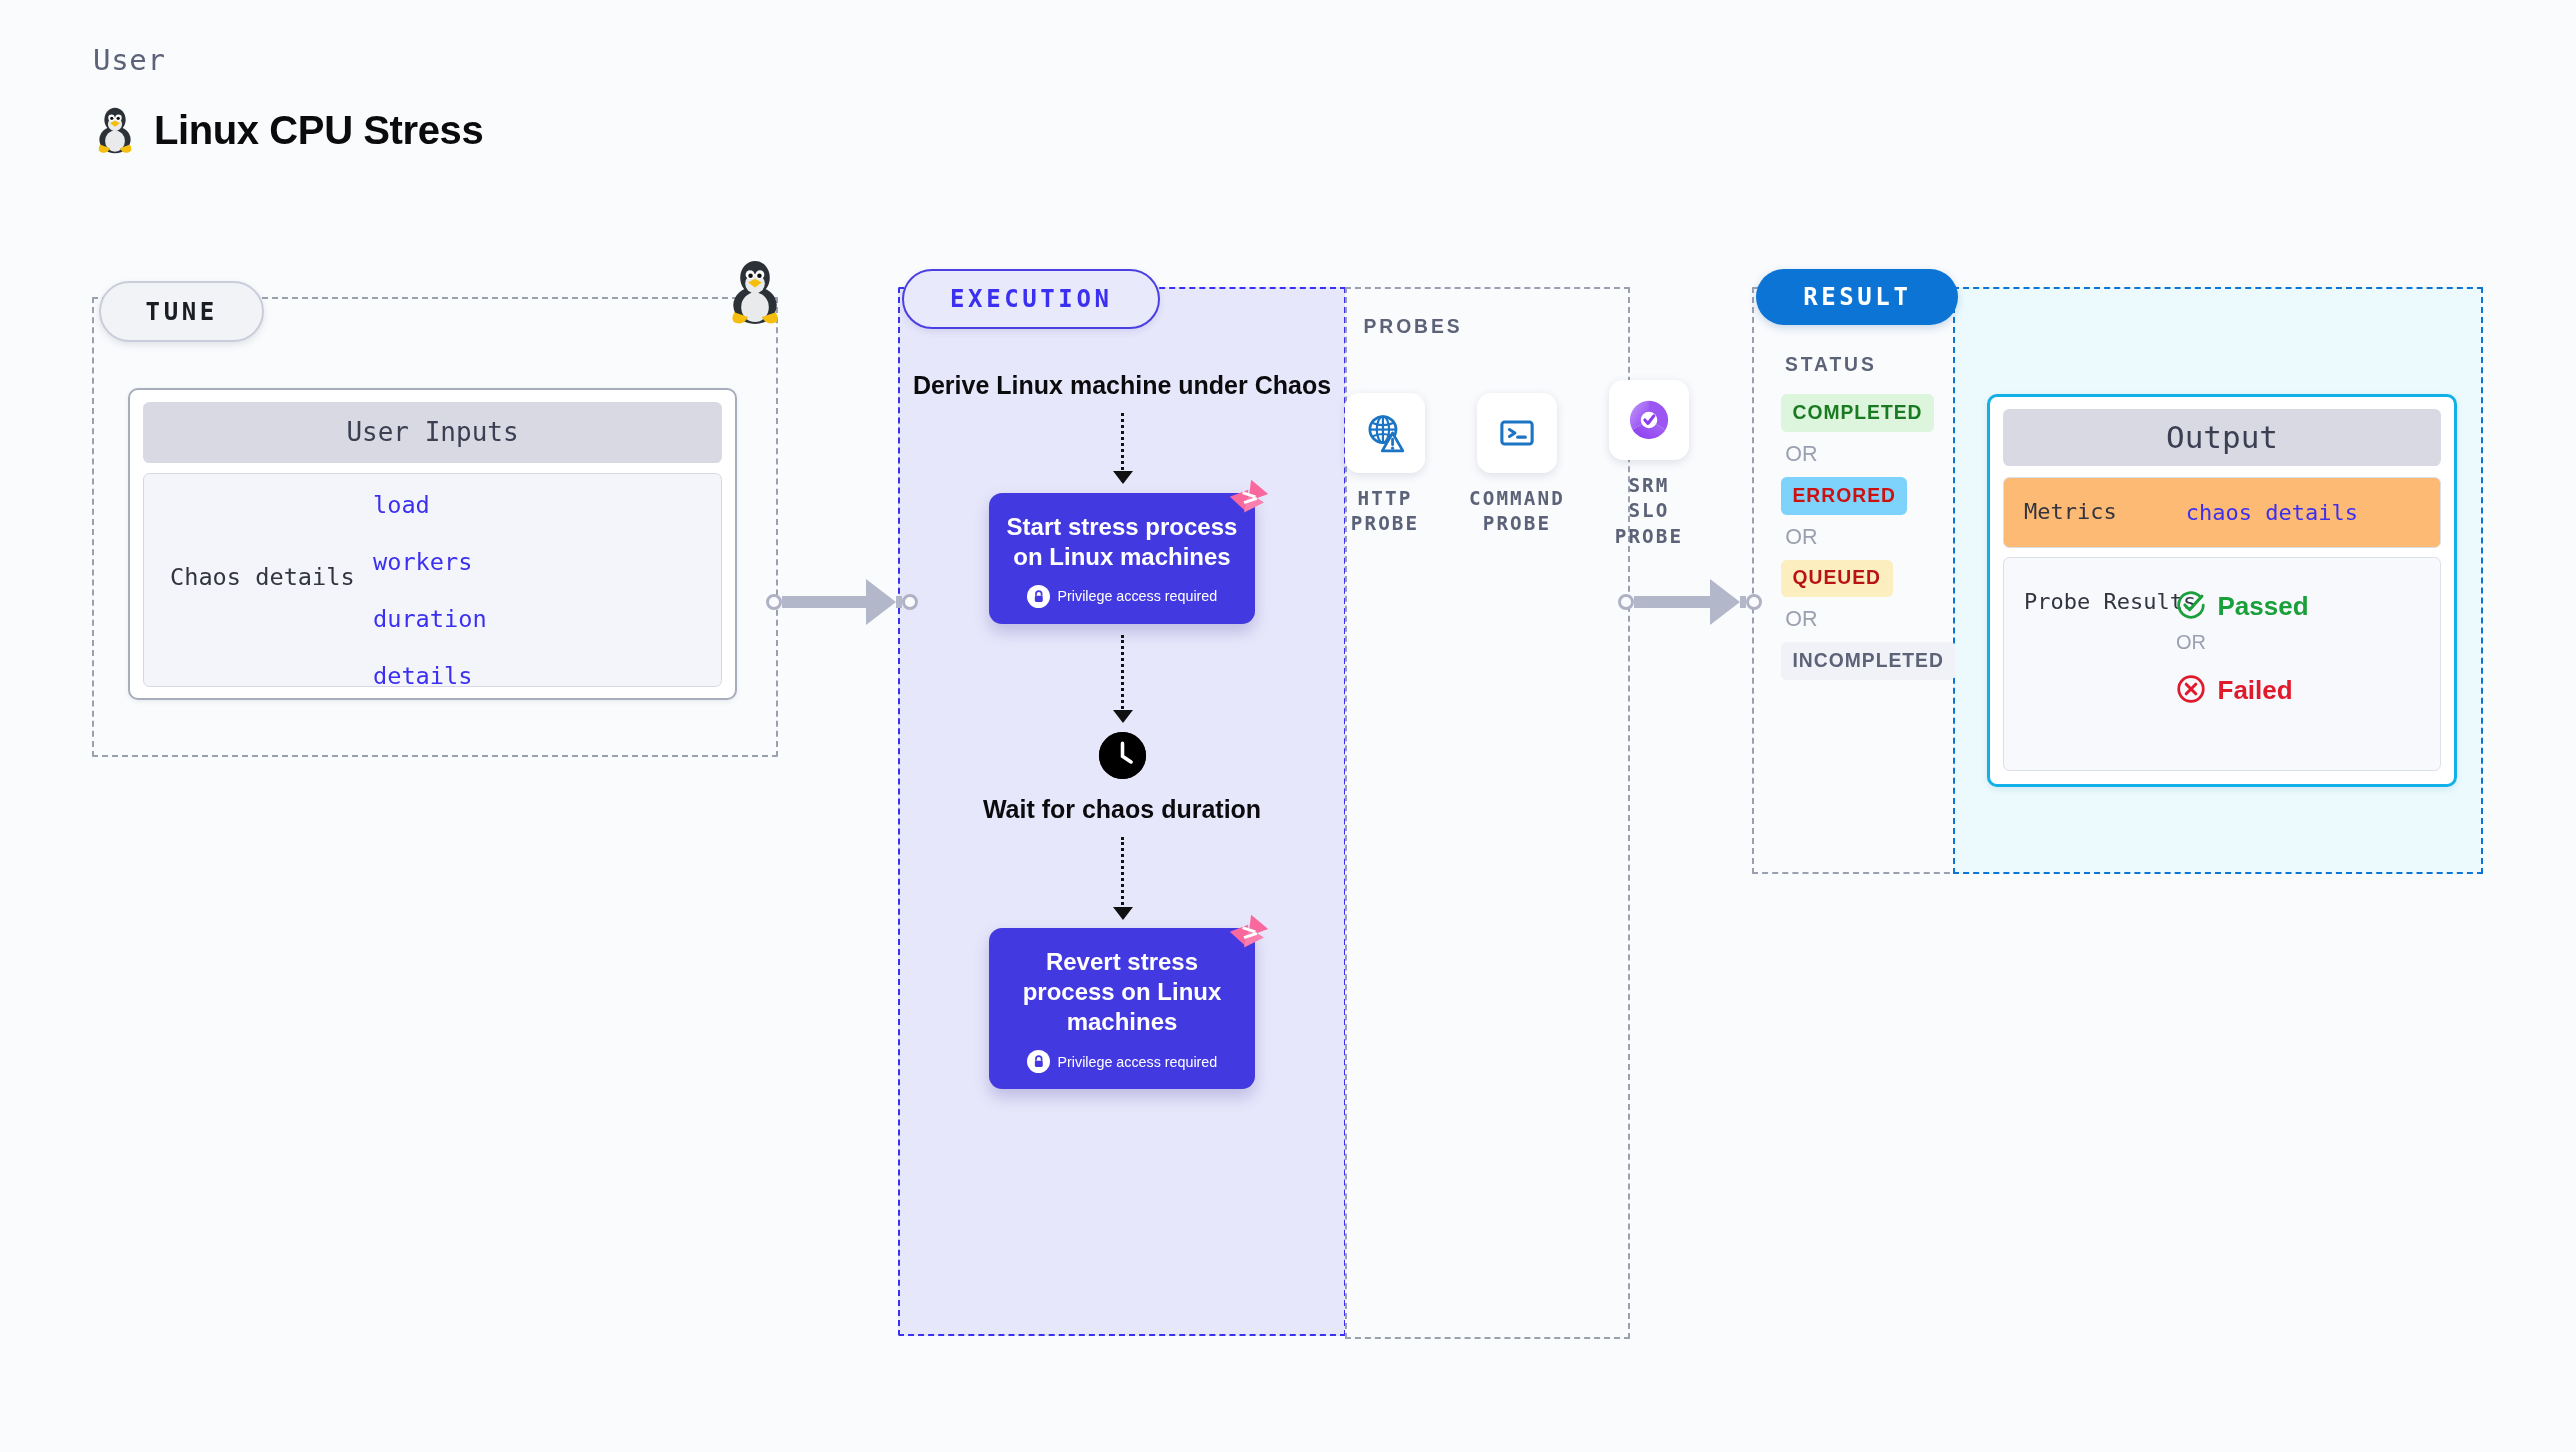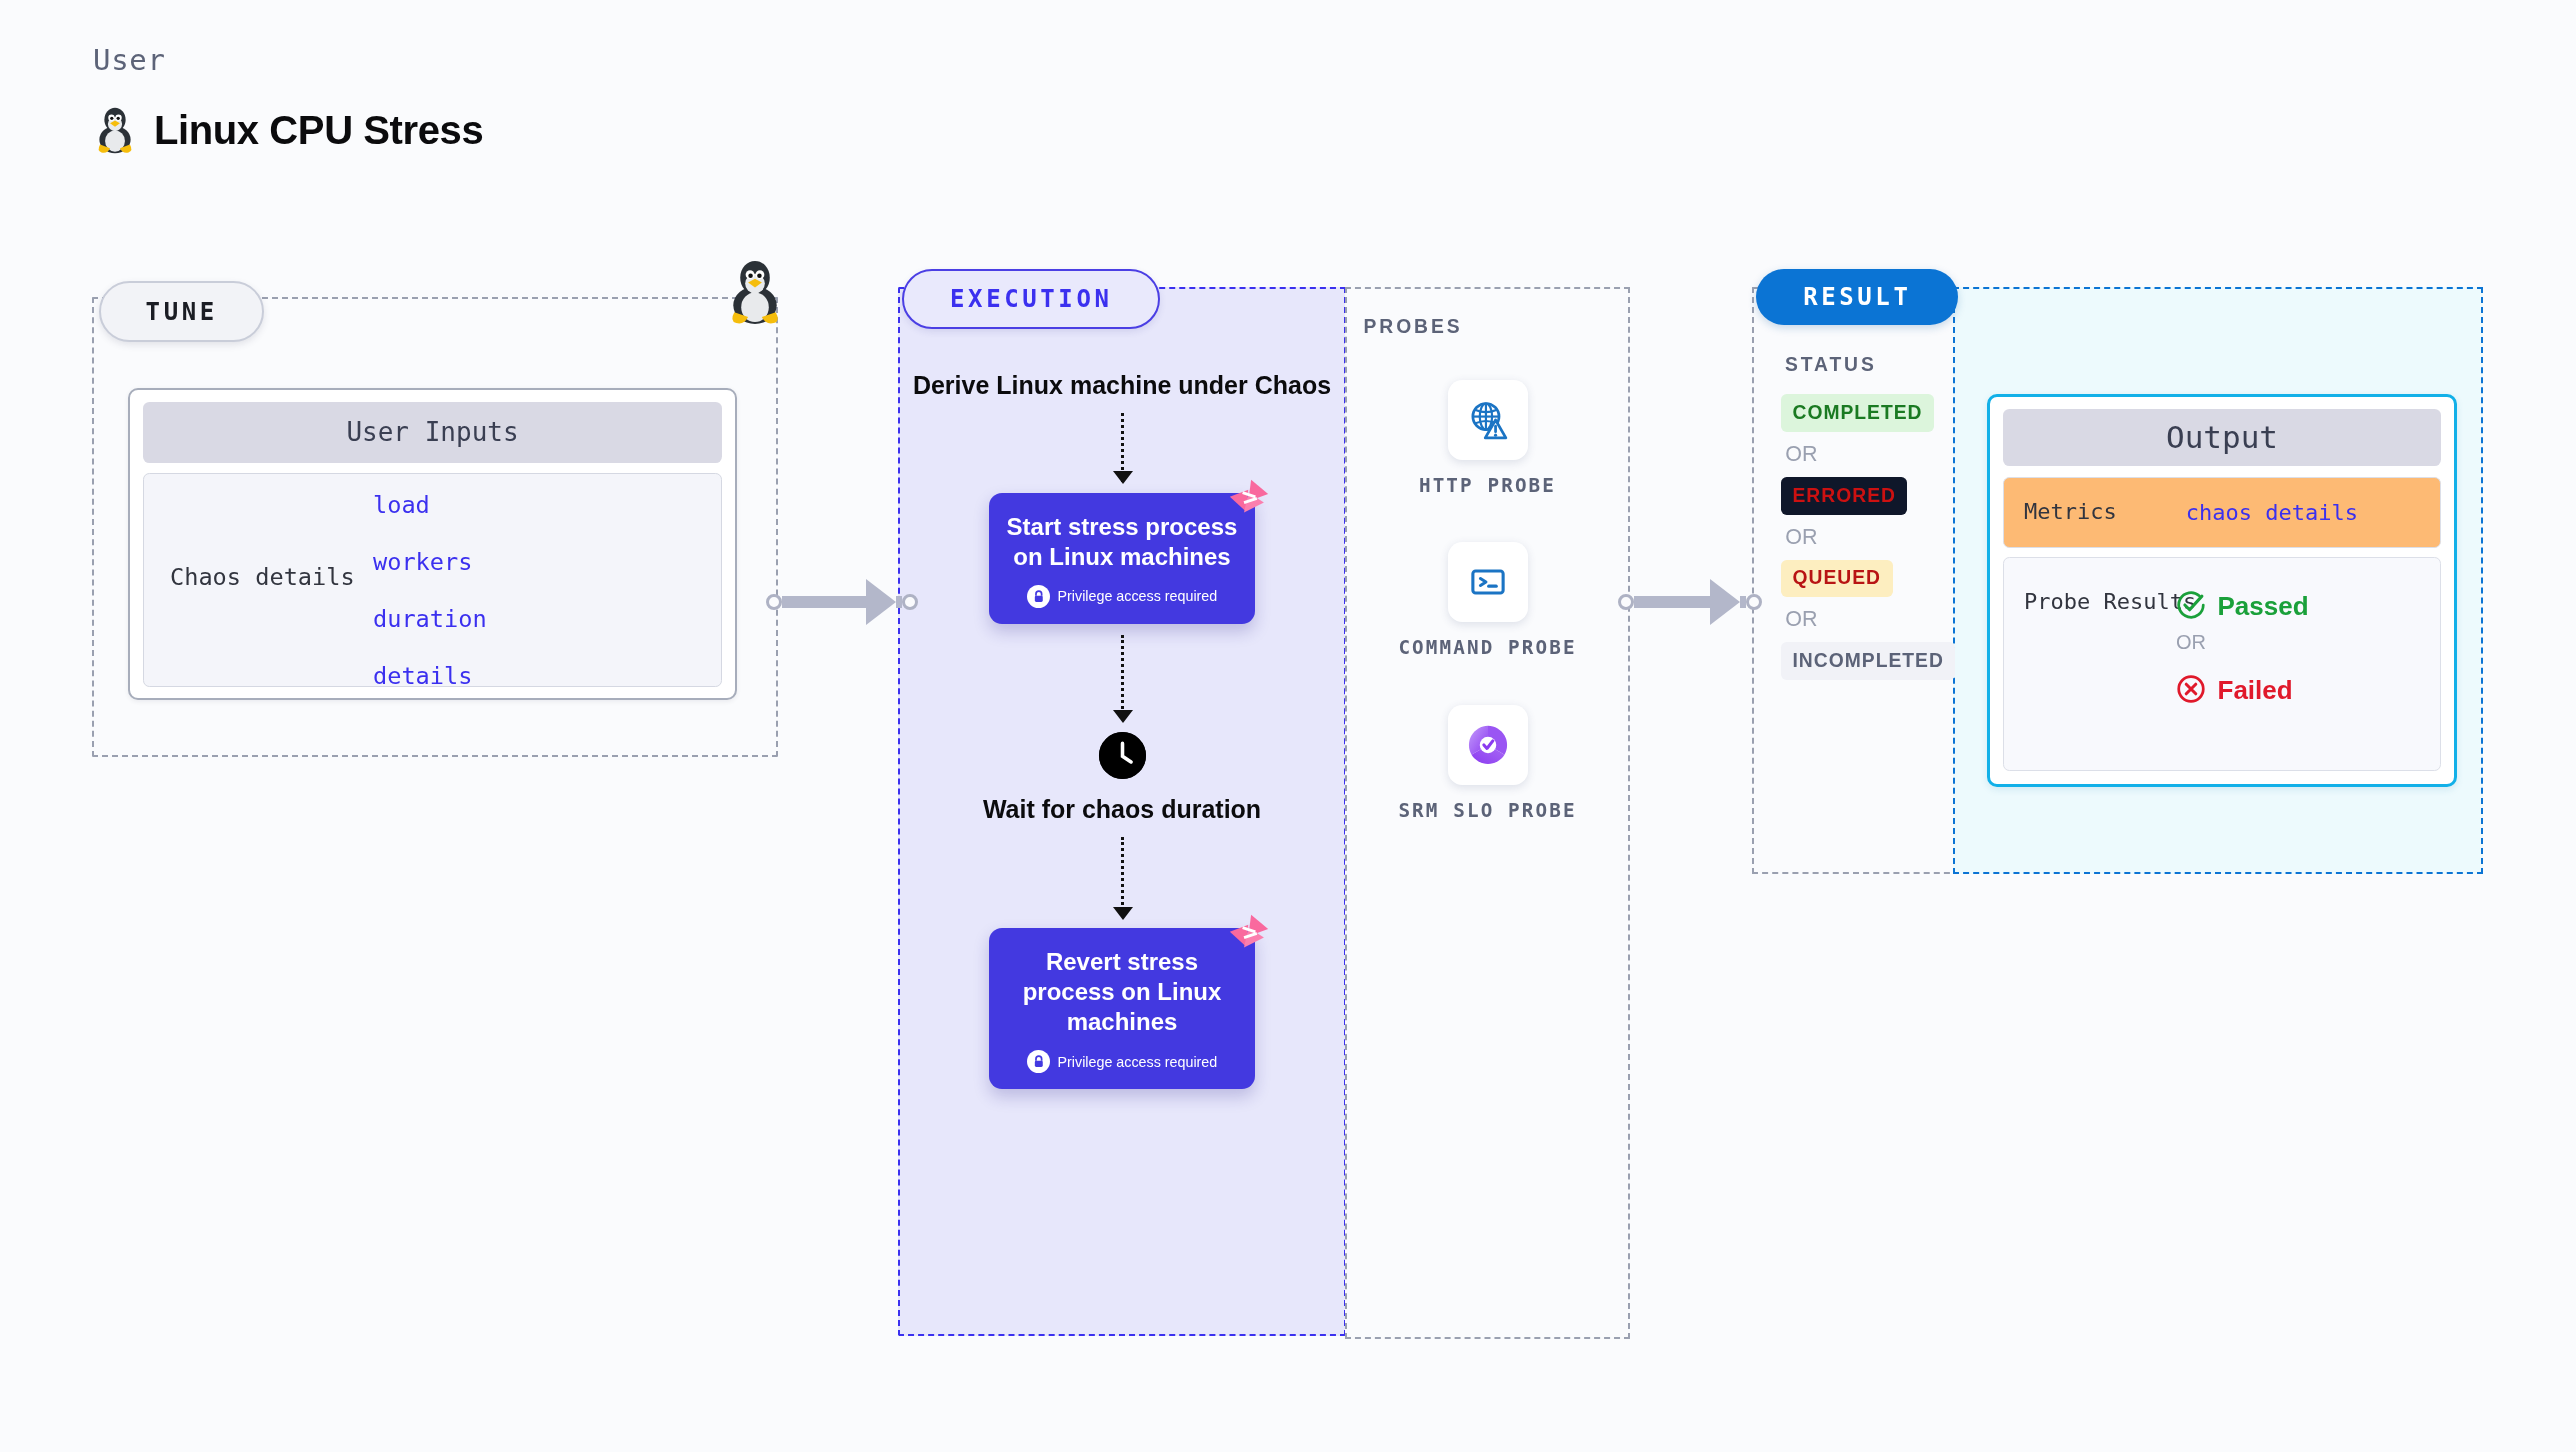--- a/index.html
+++ b/index.html
@@ -78,21 +78,21 @@
   .priv-text{color:#ffffff;font-size:14.3px;}
   .chaos-badge{position:absolute;right:-15.8px;top:-15.8px;width:44px;height:44px;}
   .clock-icon{width:47px;height:47px;border-radius:50%;background:#000;position:relative;margin-bottom:14.3px;}
 
   
   #probes-section{position:absolute;left:1345px;top:287px;width:285px;height:1052px;}
   #probes-dashed{position:absolute;inset:0;border:2.1px dashed #9aa0b0;background:#fafbfd;}
   #probes-title{position:absolute;left:18.6px;top:29px;font-size:19.3px;font-weight:bold;
      color:#5c6378;letter-spacing:2.9px;}
   #probes-list{position:absolute;left:0;top:93px;width:100%;
-     display:flex;flex-direction:column;align-items:center;gap:44px;}
+     display:flex;flex-direction:row;align-items:center;gap:44px;}
   .probe-item{display:flex;flex-direction:column;align-items:center;gap:13px;}
   .probe-tile{width:80px;height:80px;background:#fff;border-radius:14.3px;
      display:flex;align-items:center;justify-content:center;
      box-shadow:0 2.1px 8.6px rgba(60,70,110,.14);}
   .probe-label{font-family:"DejaVu Sans Mono","Liberation Mono",monospace;font-size:19.3px;
      color:#5c6378;letter-spacing:2.1px;text-align:center;line-height:1.32;font-weight:bold;}
 
   
   #result-section{position:absolute;left:1752px;top:269px;width:731px;height:605px;}
   #result-badge{left:4.3px;top:0;width:202px;height:56px;font-size:24px;
@@ -347,21 +347,21 @@
 
 <div id="result-section">
   <div id="status-dashed"></div>
   <div id="output-dashed"></div>
   <div class="stage-badge" id="result-badge">RESULT</div>
 
   <div id="status-title">STATUS</div>
   <div id="status-list">
     <span class="status-chip" style="color:#1a7a22;background:#dcf5dc">COMPLETED</span>
     <span class="or-text">OR</span>
-    <span class="status-chip" style="color:#cc1111;background:#0f172a">ERRORED</span>
+    <span class="status-chip" style="color:#cc1111;background:#7dd3fc">ERRORED</span>
     <span class="or-text">OR</span>
     <span class="status-chip" style="color:#b81414;background:#fdeec0">QUEUED</span>
     <span class="or-text">OR</span>
     <span class="status-chip" style="color:#5c6378;background:#f1f2f7">INCOMPLETED</span>
   </div>
 
   <div id="output-card">
     <div id="output-head">Output</div>
 
     <div id="metrics-box">

